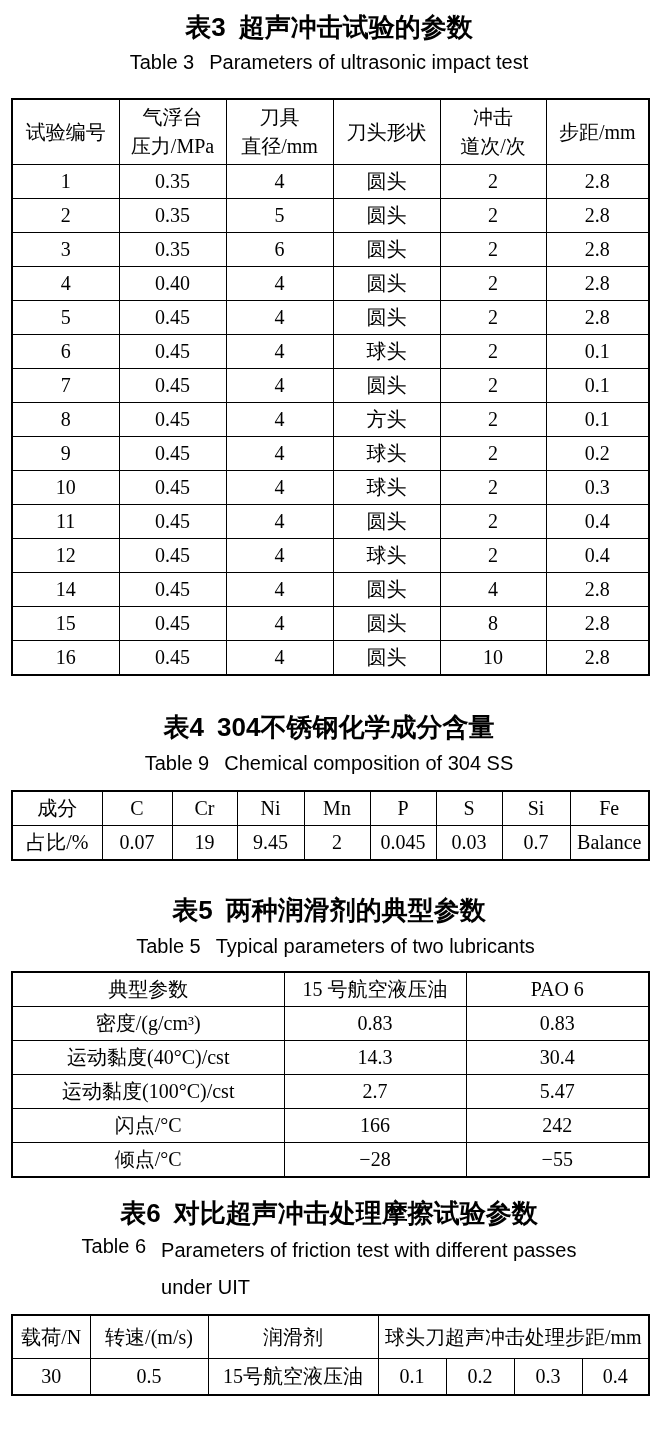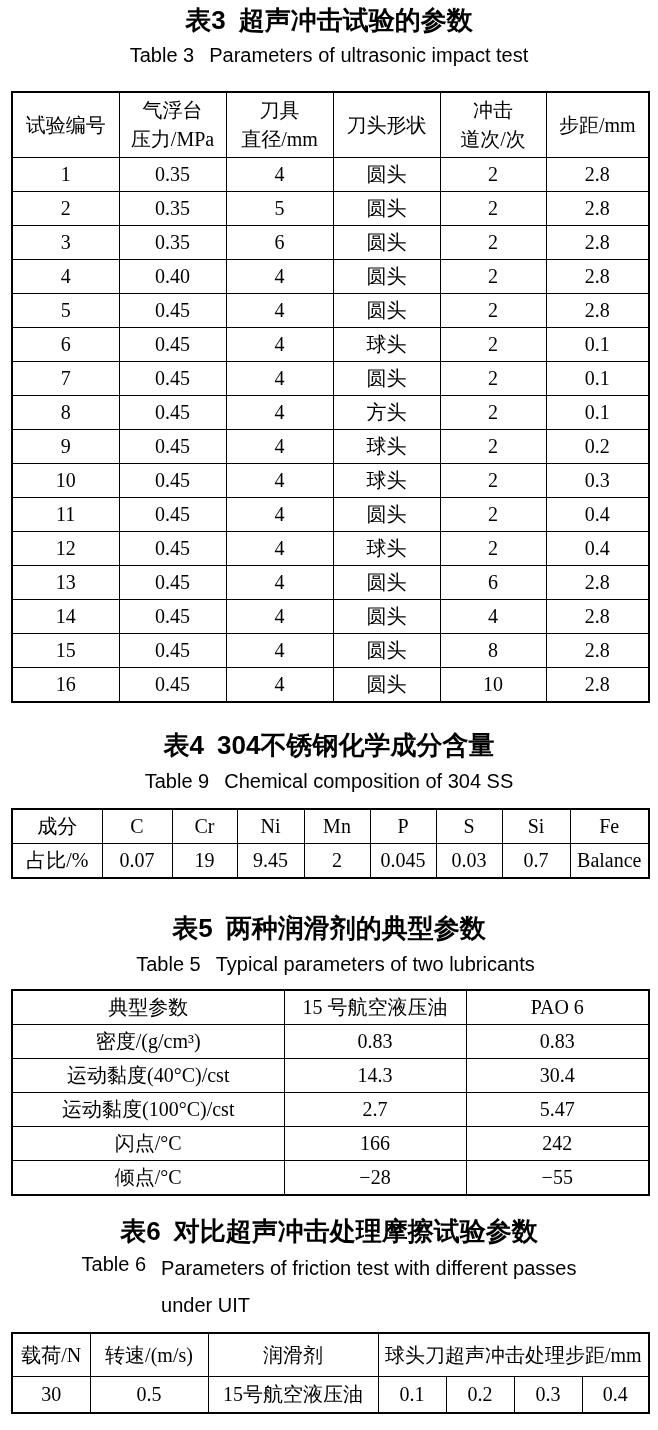--- a/index.html
+++ b/index.html
@@ -53,27 +53,27 @@
   th, td {
     border: 1px solid #000000;
     text-align: center;
     vertical-align: middle;
     font-weight: normal;
     font-size: 20px;
     font-family: "Liberation Serif", serif;
     padding: 0;
     overflow: hidden;
   }
-  #cap-zh-3 { padding-top: 5px; }
+  #cap-zh-3 { padding-top: 12px; }
   #cap-en-3 { margin-top: 6px; }
   #table3 { margin-top: 22px; }
   #table3 thead th { height: 64px; white-space: pre-line; line-height: 29px; }
   #table3 tbody td { height: 33px; }
 
-  #cap-zh-4 { margin-top: 27px; }
+  #cap-zh-4 { margin-top: 36px; }
   #cap-en-4 { margin-top: 7px; }
   #table4 { margin-top: 13px; }
   #table4 td { height: 33px; }
 
   #cap-zh-5 { margin-top: 34px; }
   #cap-en-5 { margin-top: 7px; padding-left: 13px; }
   #table5 { margin-top: 11px; }
   #table5 th, #table5 td { height: 33px; }
 
   #cap-zh-6 { margin-top: 20px; }
@@ -206,28 +206,20 @@
       </tr>
       <tr>
         <td>12</td>
         <td>0.45</td>
         <td>4</td>
         <td>球头</td>
         <td>2</td>
         <td>0.4</td>
       </tr>
       <tr>
-        <td>13</td>
-        <td>0.45</td>
-        <td>4</td>
-        <td>圆头</td>
-        <td>6</td>
-        <td>2.8</td>
-      </tr>
-      <tr>
         <td>14</td>
         <td>0.45</td>
         <td>4</td>
         <td>圆头</td>
         <td>4</td>
         <td>2.8</td>
       </tr>
       <tr>
         <td>15</td>
         <td>0.45</td>

